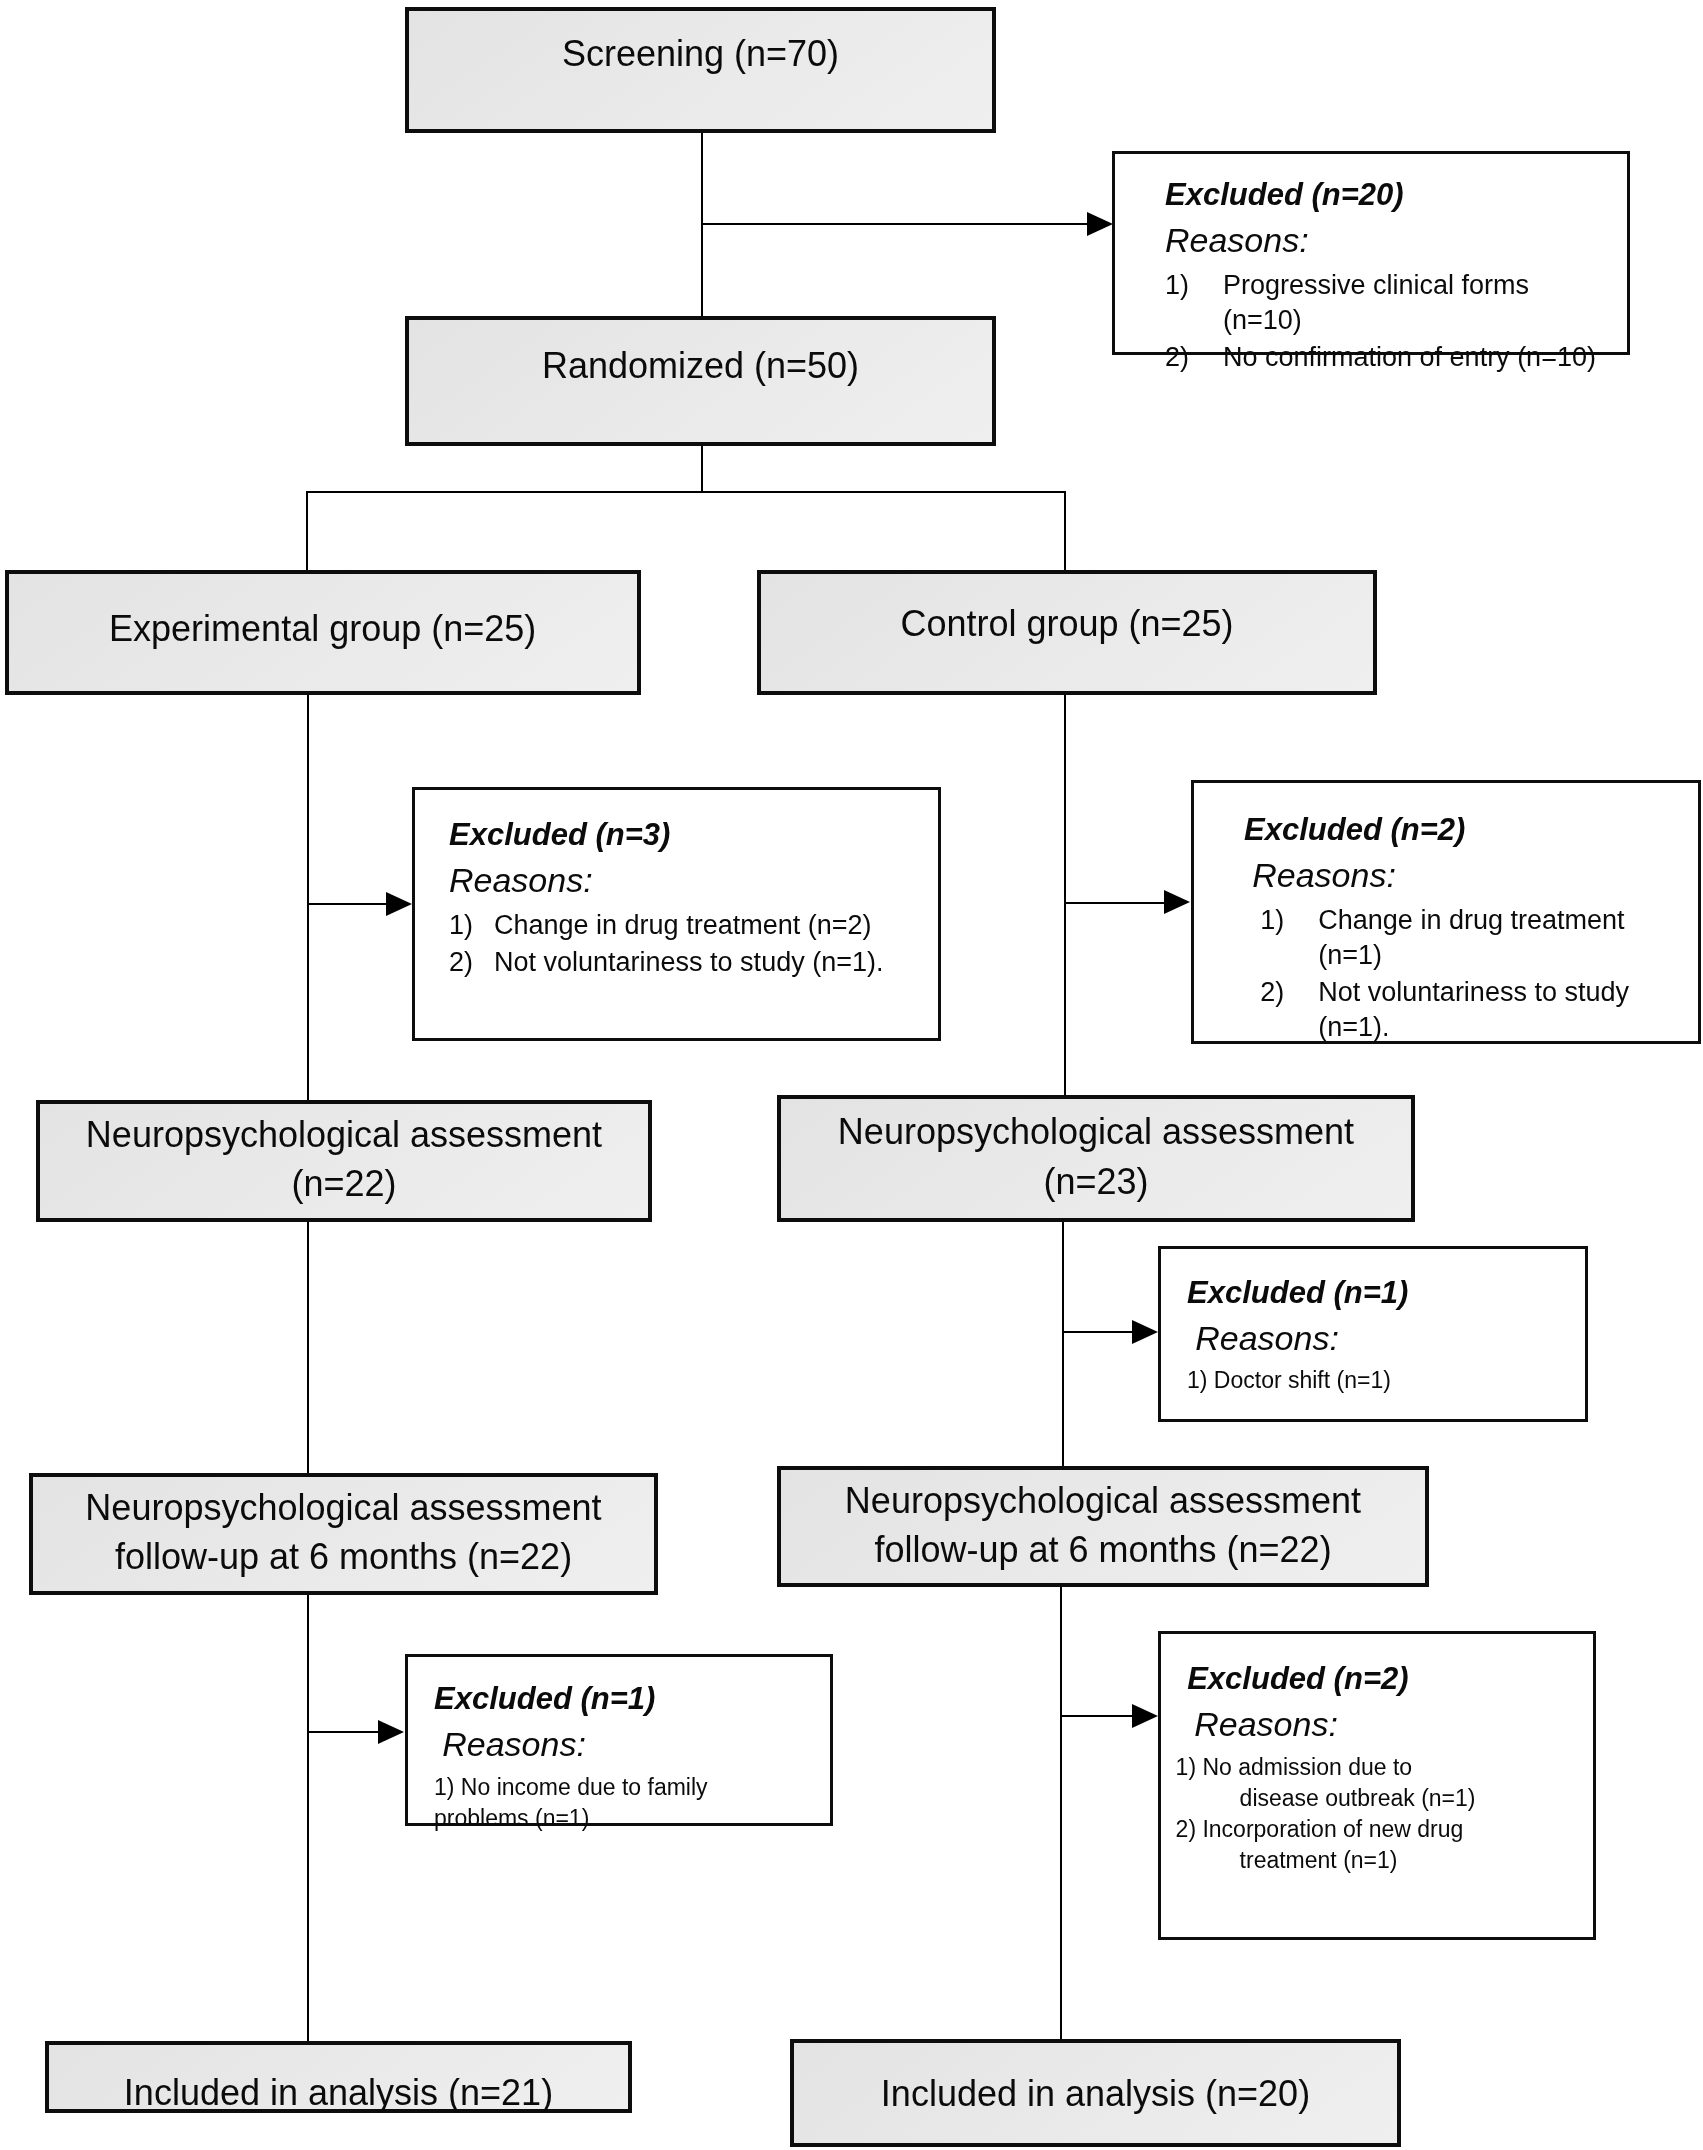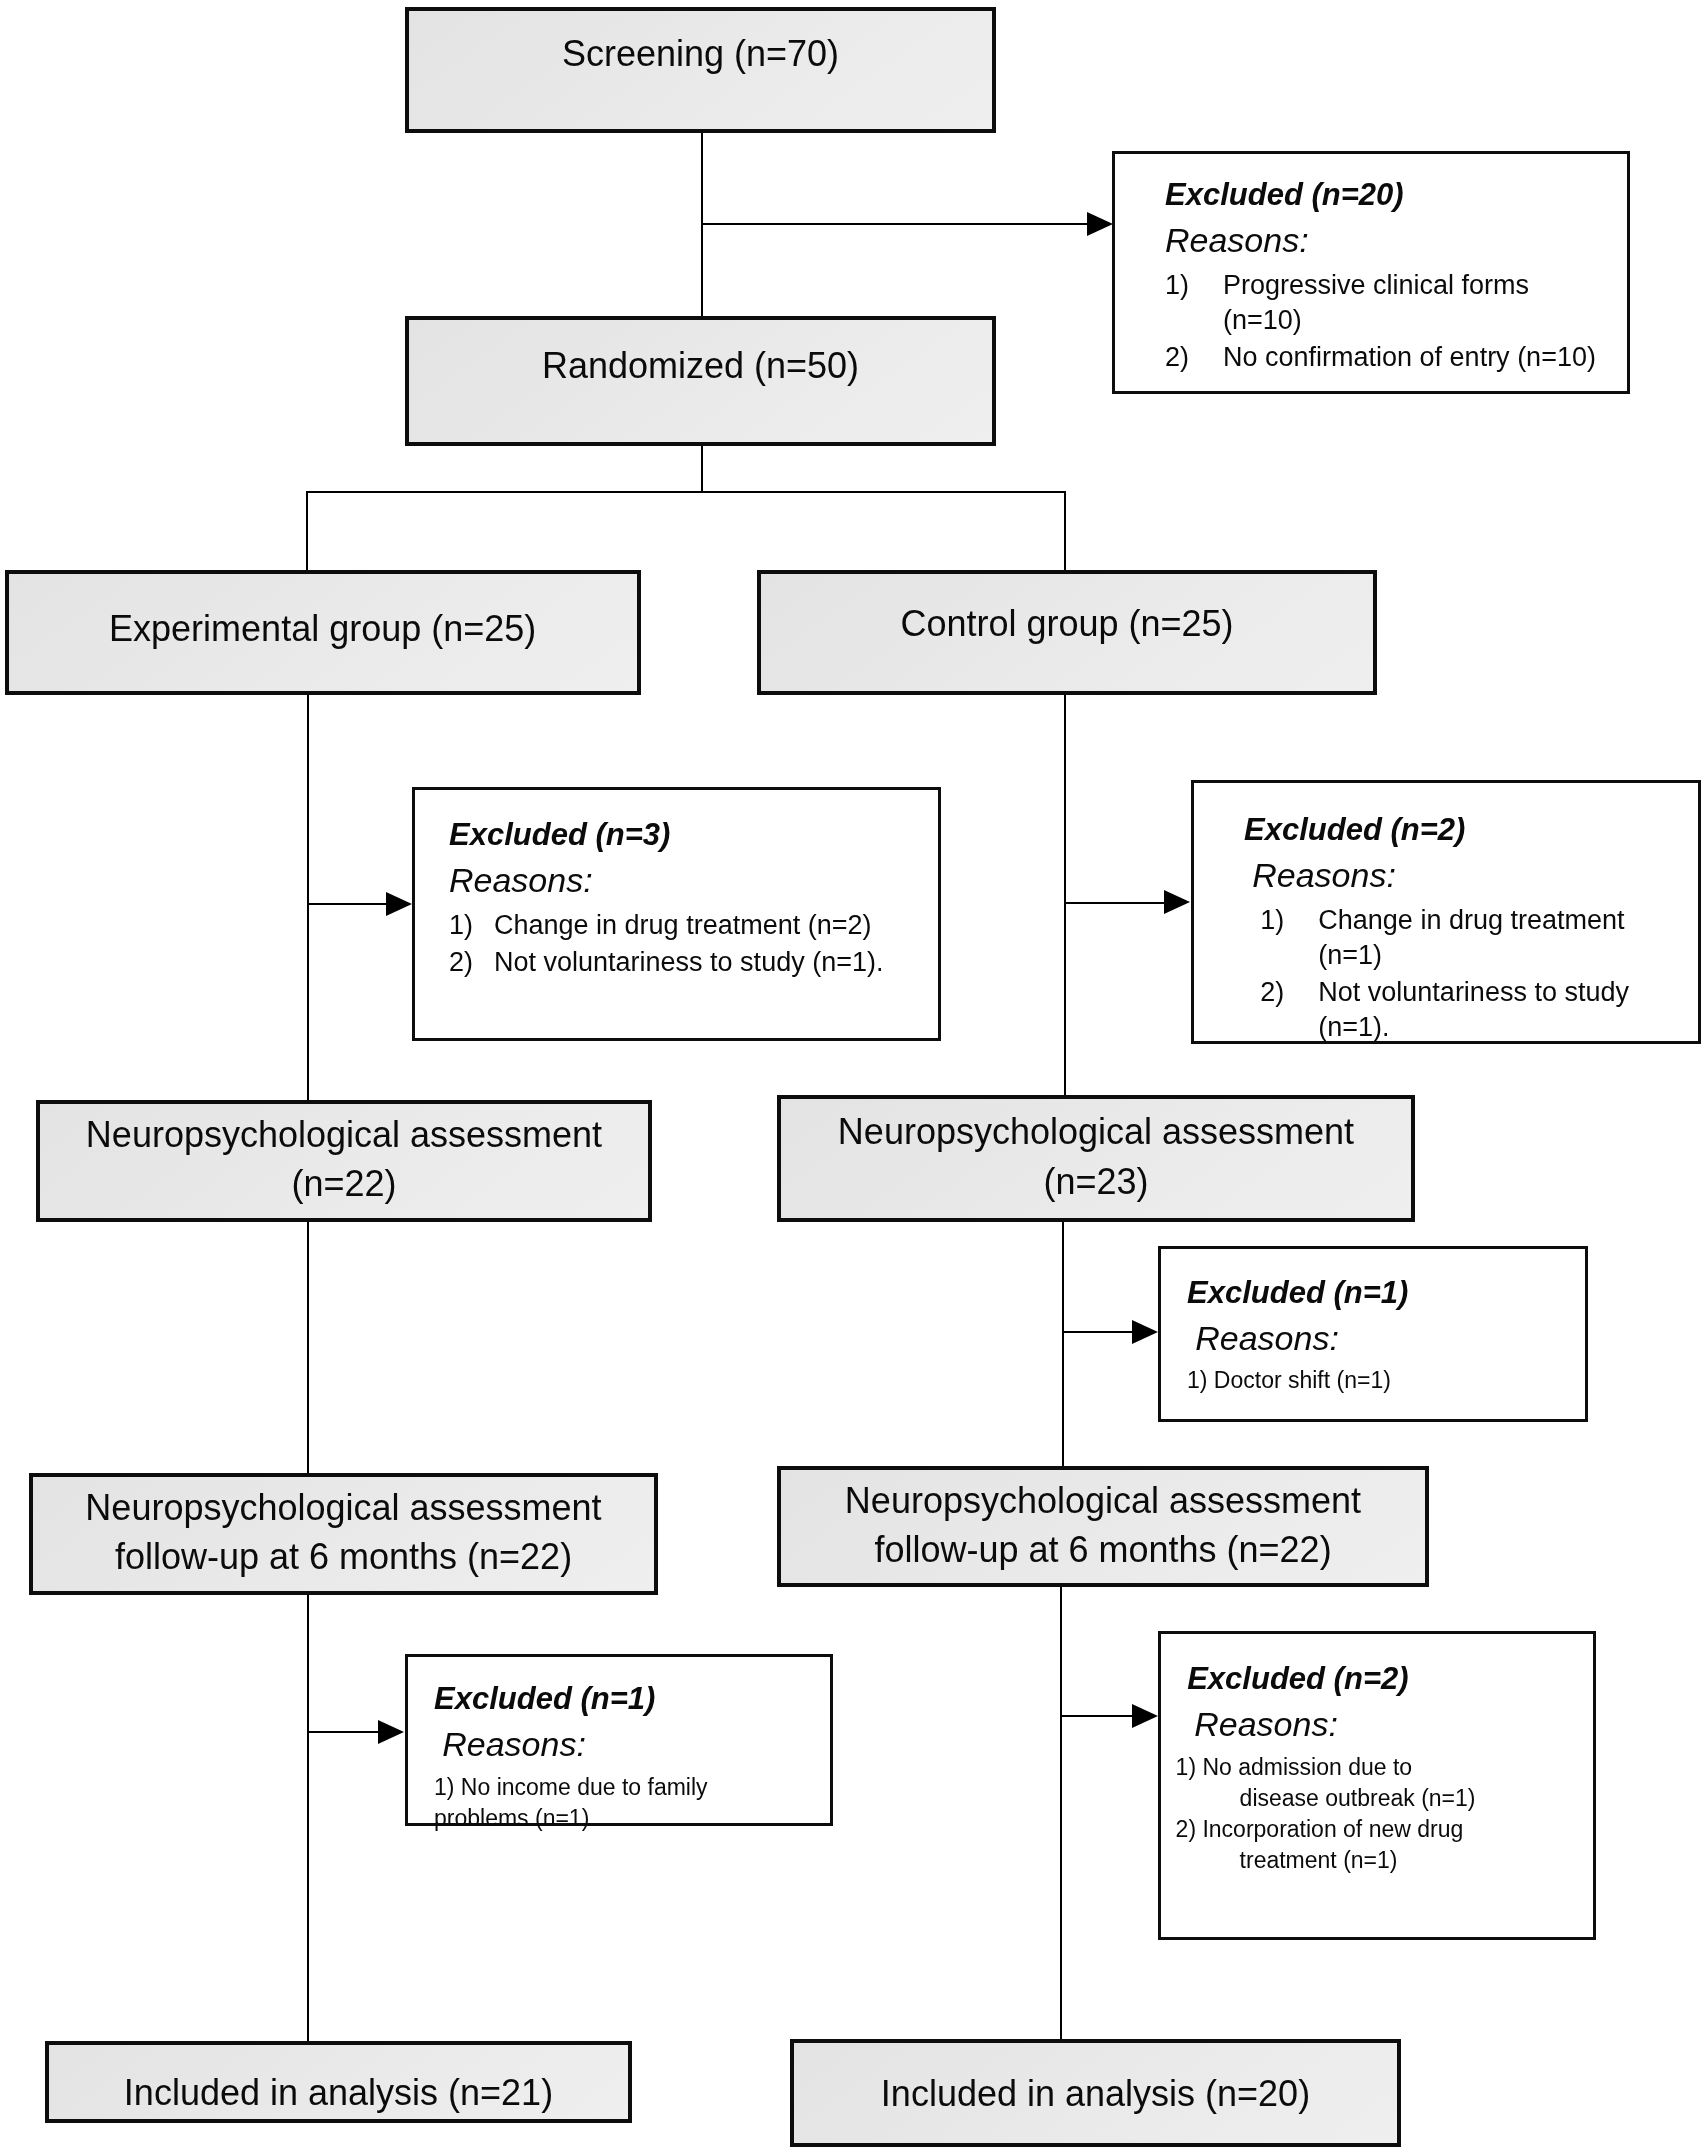--- a/index.html
+++ b/index.html
@@ -110,29 +110,29 @@
   <div class="gbox" style="left:29px;top:1473px;width:629px;height:122px;padding-top:5.8px;">
     <div class="lbl">Neuropsychological assessment</div>
     <div class="lbl">follow-up at 6 months (n=22)</div>
   </div>
 
   <div class="gbox" style="left:777px;top:1466px;width:652px;height:121px;padding-top:5.8px;">
     <div class="lbl">Neuropsychological assessment</div>
     <div class="lbl">follow-up at 6 months (n=22)</div>
   </div>
 
-  <div class="gbox" style="left:45px;top:2041px;width:587px;height:82px;padding-top:23px;">
+  <div class="gbox" style="left:45px;top:2041px;width:587px;height:72px;padding-top:23px;">
     <div class="lbl">Included in analysis (n=21)</div>
   </div>
 
   <div class="gbox" style="left:790px;top:2039px;width:611px;height:108px;padding-top:26px;">
     <div class="lbl">Included in analysis (n=20)</div>
   </div>
 
-  <div class="wbox" style="left:1112px;top:151px;width:518px;height:243px;padding:22px 23px 0 50px;">
+  <div class="wbox" style="left:1112px;top:151px;width:518px;height:204px;padding:22px 23px 0 50px;">
     <div class="xtitle">Excluded (n=20)</div>
     <div class="xreasons">Reasons:</div>
     <div class="xitem">
       <span class="xnum" style="width:58px;">1)</span>
       <span class="xtext">Progressive clinical forms (n=10)</span>
     </div>
     <div class="xitem">
       <span class="xnum" style="width:58px;">2)</span>
       <span class="xtext">No confirmation of entry (n=10)</span>
     </div>

